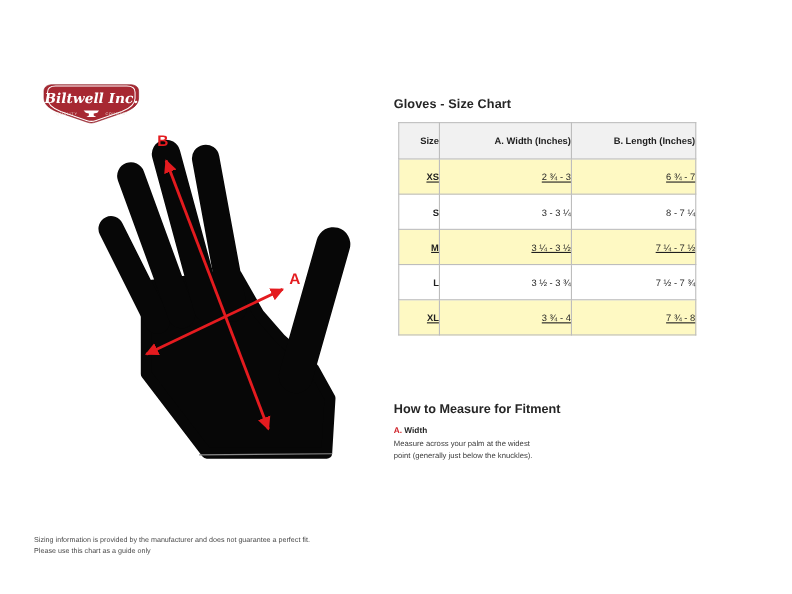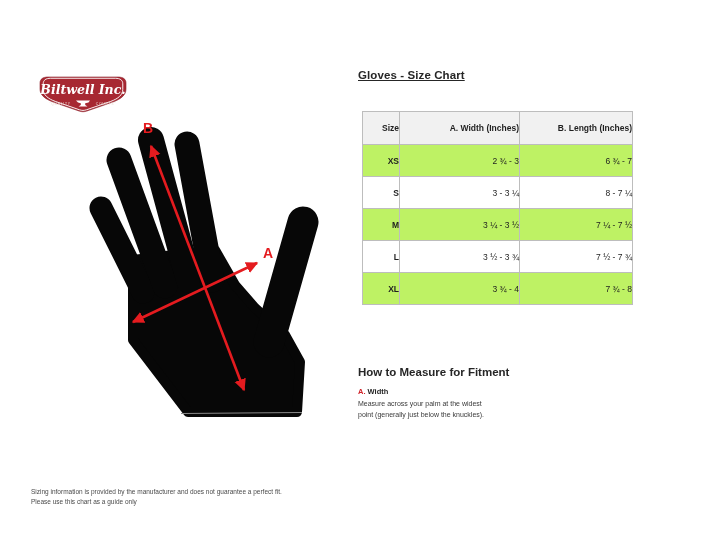--- a/index.html
+++ b/index.html
@@ -6,30 +6,30 @@
   html, body { width: 720px; height: 540px; background: #fff; overflow: hidden; }
   body { font-family: "Liberation Sans", sans-serif; color: #222; position: relative; }
 
   
   .logo { position: absolute; left: 35px; top: 34px; width: 96px; height: 40px; margin-top: 40px; }
 
   
   .hand { position: absolute; left: 85px; top: 100px; width: 250px; height: 320px; }
 
   
-  .chart-title { position: absolute; left: 358px; top: 69px; font-size: 11.5px; font-weight: bold; color: #262626; letter-spacing: 0.1px; text-decoration: underline; }
+  .chart-title { position: absolute; left: 358px; top: 89px; font-size: 11.5px; font-weight: bold; color: #262626; letter-spacing: 0.1px; }
 
   table.size-table { position: absolute; left: 362px; top: 111px; width: 270px; border-collapse: collapse; table-layout: fixed; }
   table.size-table th, table.size-table td {
     border: 1px solid #bdbdbd; text-align: right; vertical-align: middle;
     font-size: 8.5px; color: #1f1f1f; padding: 0;
   }
   table.size-table th { height: 33px; background: #f1f1f1; font-weight: bold; }
   table.size-table td { height: 32px; background: #fff; }
-  table.size-table tr.striped td { background: #bef264; }
+  table.size-table tr.striped td { background: #fef9c3; text-decoration: underline; }
   table.size-table td.size-cell { font-weight: bold; }
 
   .howto { position: absolute; left: 358px; top: 366px; width: 280px; }
   .howto-title { font-size: 11.5px; font-weight: bold; color: #262626; margin-bottom: 9px; }
   .howto-cols { display: flex; gap: 20px; }
   .howto-col { width: 137px; }
   .howto-subhead { font-size: 7.5px; font-weight: bold; color: #1f1f1f; margin-bottom: 3px; }
   .howto-subhead .letter { color: #cf2027; }
   .howto-body { font-size: 7px; line-height: 1.5; color: #3a3a3a; }
 

